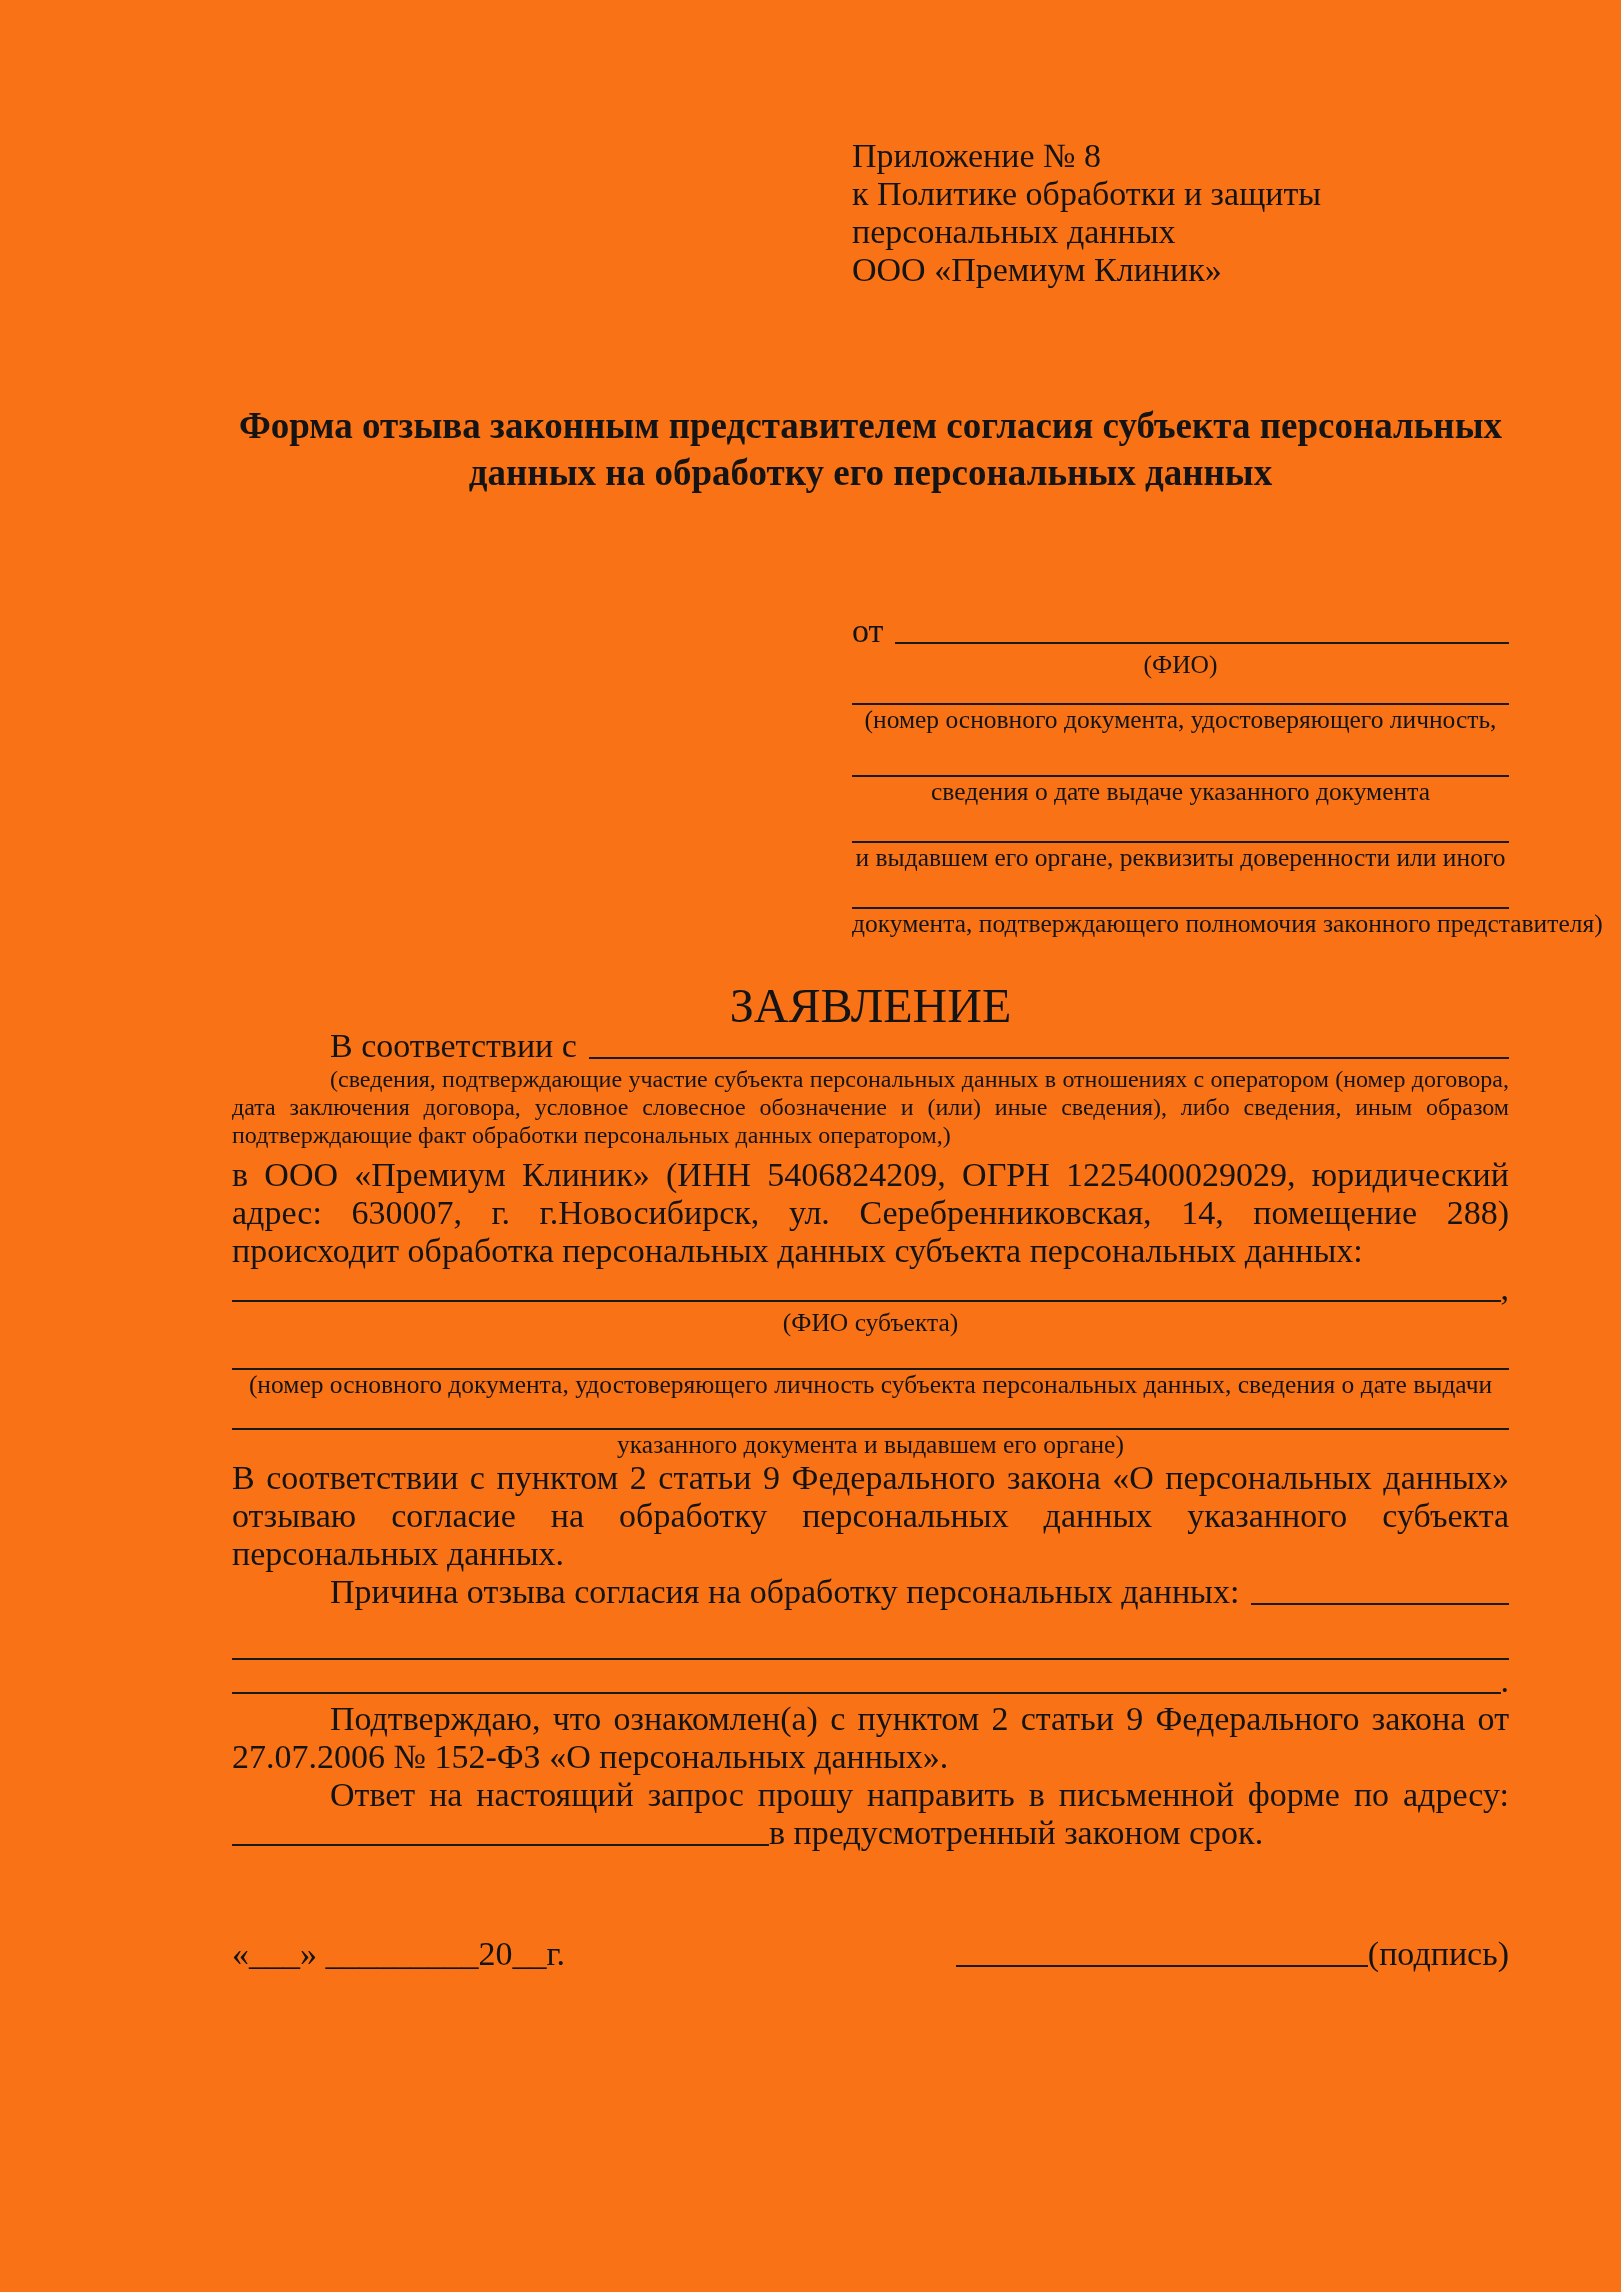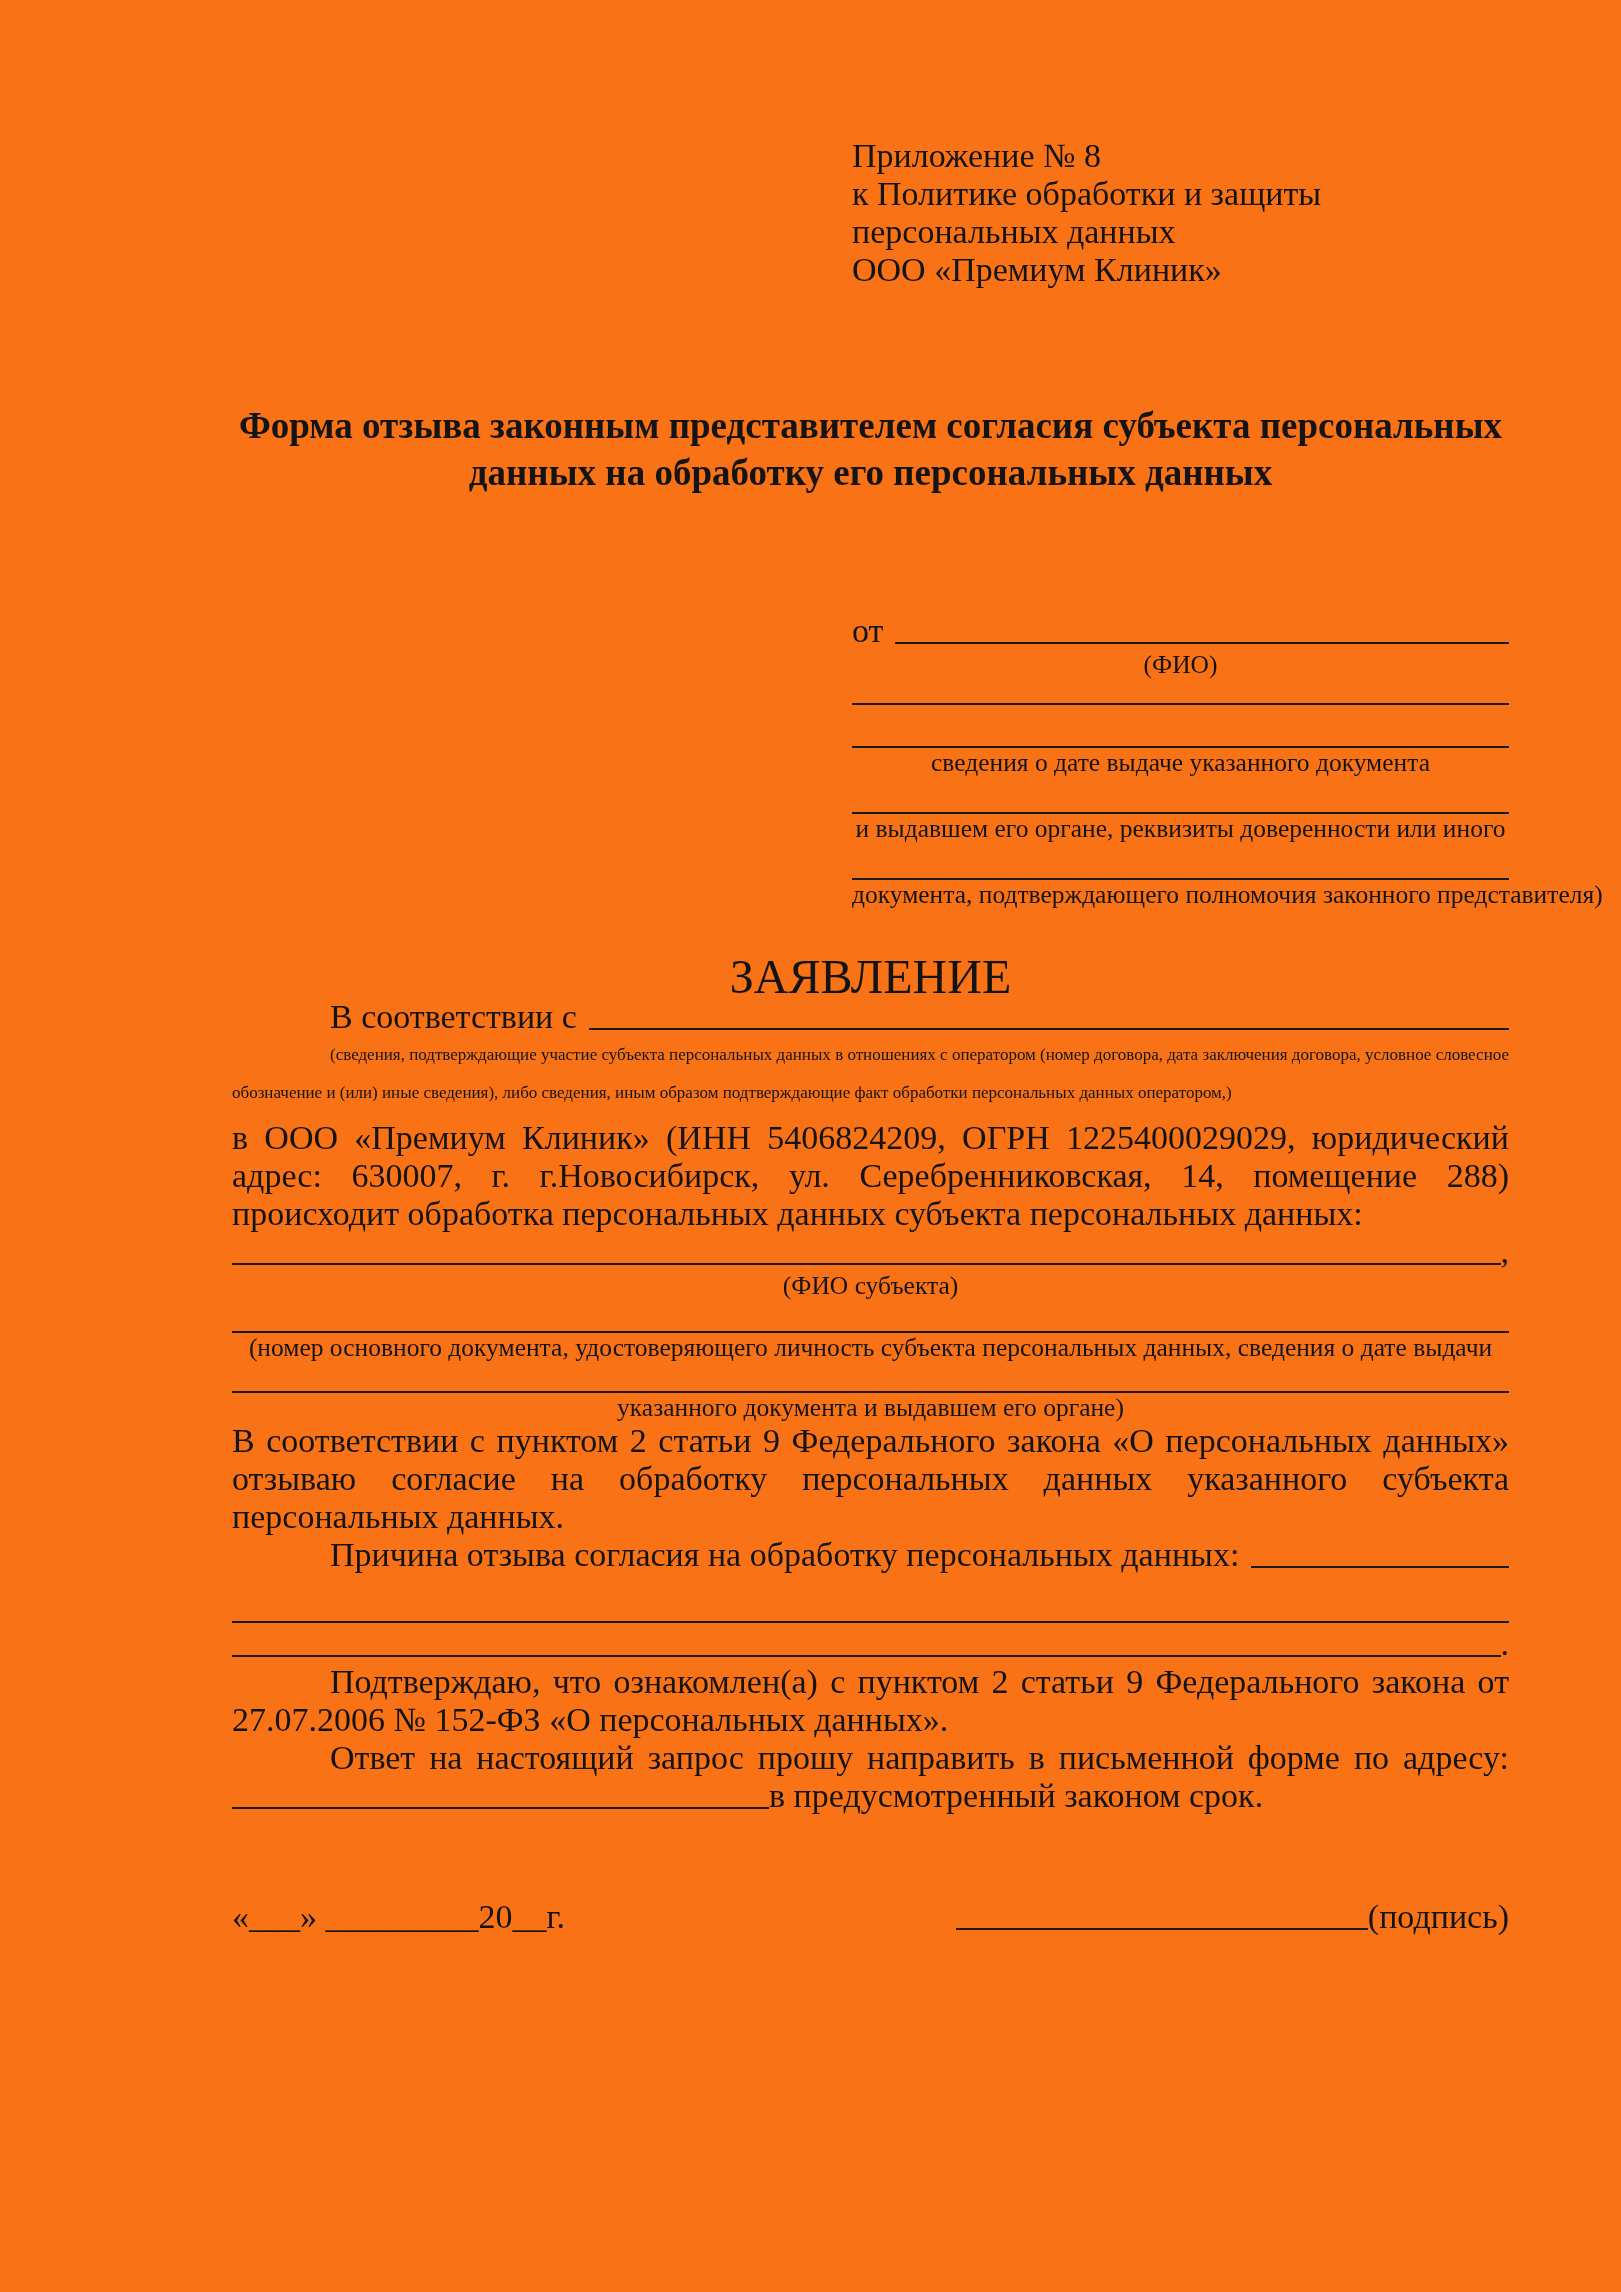--- a/index.html
+++ b/index.html
@@ -14,21 +14,21 @@
   .title { font-weight:bold; font-size:37px; line-height:47px; text-align:center; margin:113px 0 0 0; }
   .addr { margin-left:620px; margin-top:116px; }
   .row { display:flex;font-family:Liberation Serif, serif; }
   .row .lbl { white-space:nowrap; }
   .fill { flex:1 1 auto; border-bottom:2.9px solid #1a1a1a; margin:0 0 5.9px 11.8px; }
   .fill.nolm { margin-left:0; }
   .blank { border-bottom:2.9px solid #1a1a1a; }
   .caption { font-size:25.5px; line-height:29px; text-align:center; white-space:nowrap; }
   .heading { text-align:center; font-size:48px; margin-top:49px; }
   p { margin:0; text-align:justify; }
-  .note { font-size:17px; line-height:38px; text-indent:98px; }
+  .note { font-size:24px; line-height:28px; text-indent:98px; }
   .ind { text-indent:98px; }
   .rowind { padding-left:98px; }
   .justlast { text-align-last:justify; }
   .trail { white-space:nowrap; }
   .ul420 { width:412px; border-bottom:2.9px solid #1a1a1a; margin-bottom:5.9px; }
   .ul548 { flex:0 0 537px; border-bottom:2.9px solid #1a1a1a; margin-bottom:5.9px; }
   .footer { display:flex; justify-content:space-between; align-items:center; margin-top:83px; }
 </style>
 </head>
 <body>
@@ -45,20 +45,21 @@
   <div class="title">Форма отзыва законным представителем согласия субъекта персональных данных на обработку его персональных данных</div>
 
   <div class="addr">
     <div class="row">
       <span class="lbl">от</span>
       <span class="fill"></span>
     </div>
     <div class="caption">(ФИО)</div>
 
     <div class="blank" style="height:23.5px;"></div>
+    <div class="caption">(номер основного документа, удостоверяющего личность,</div>
 
     <div class="blank" style="height:41px;"></div>
     <div class="caption">сведения о дате выдаче указанного документа</div>
 
     <div class="blank" style="height:35px;"></div>
     <div class="caption">и выдавшем его органе, реквизиты доверенности или иного</div>
 
     <div class="blank" style="height:35px;"></div>
     <div class="caption">документа, подтверждающего полномочия законного представителя)</div>
   </div>

